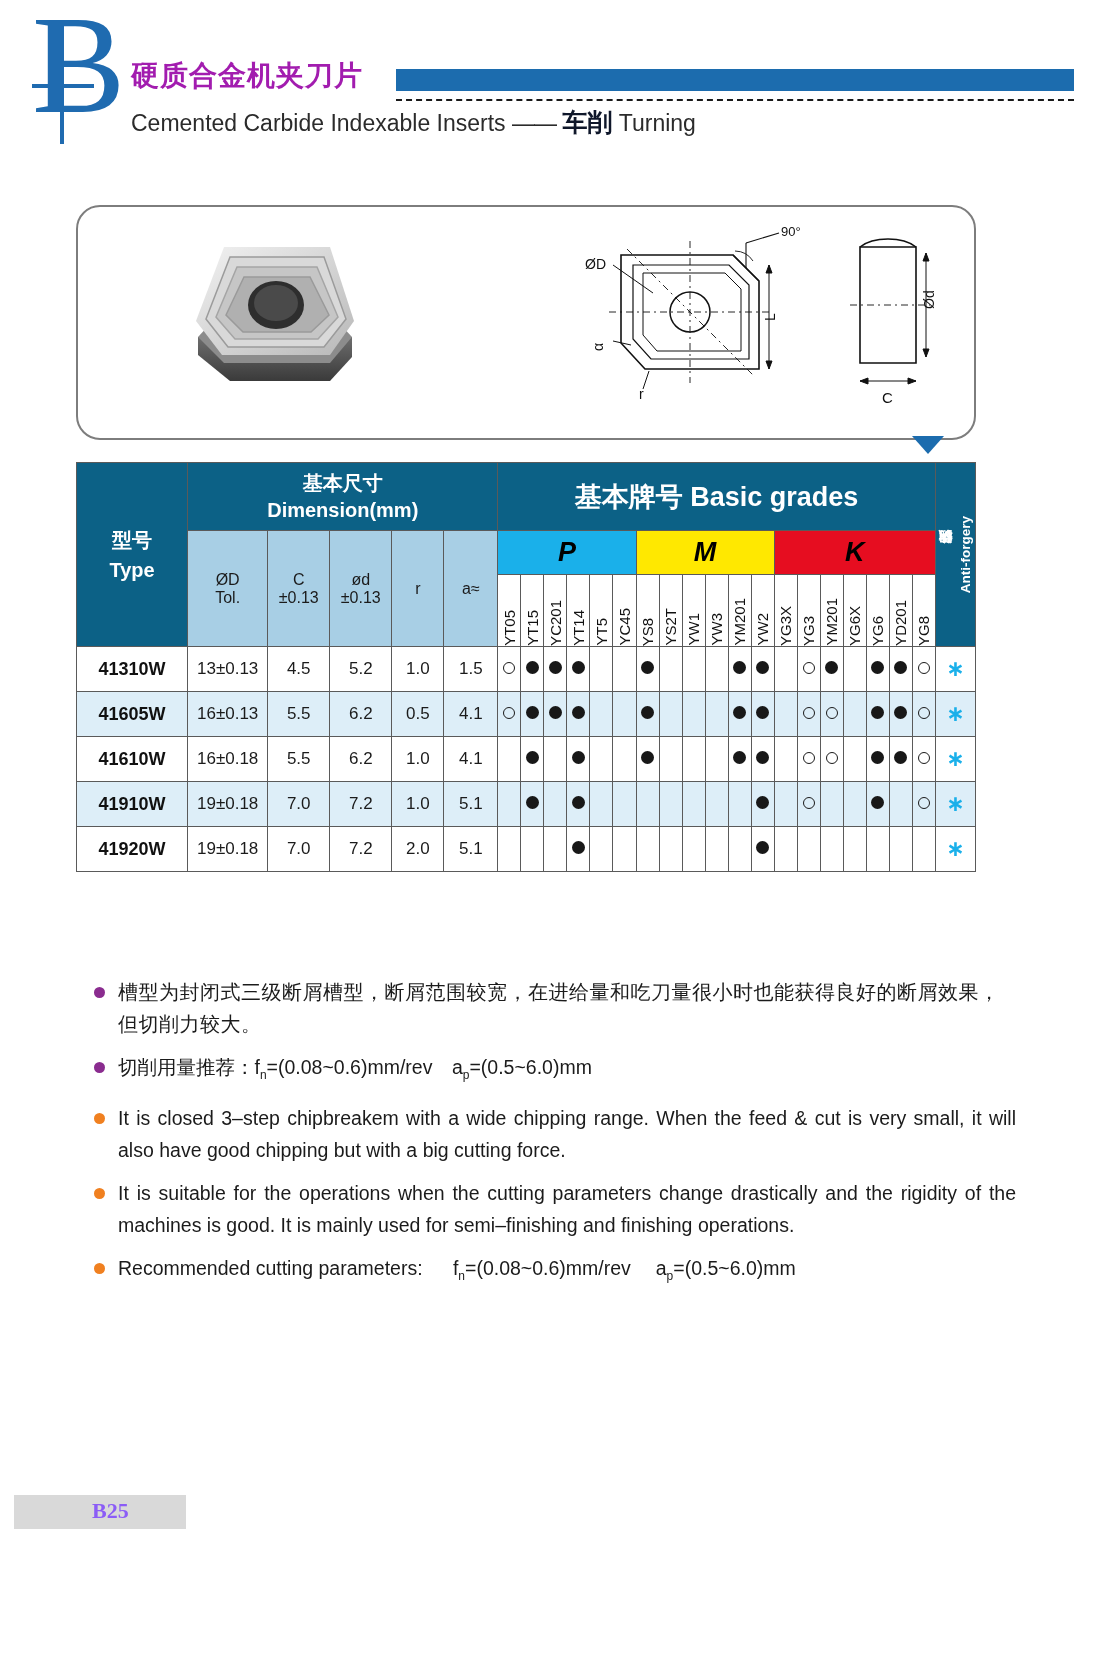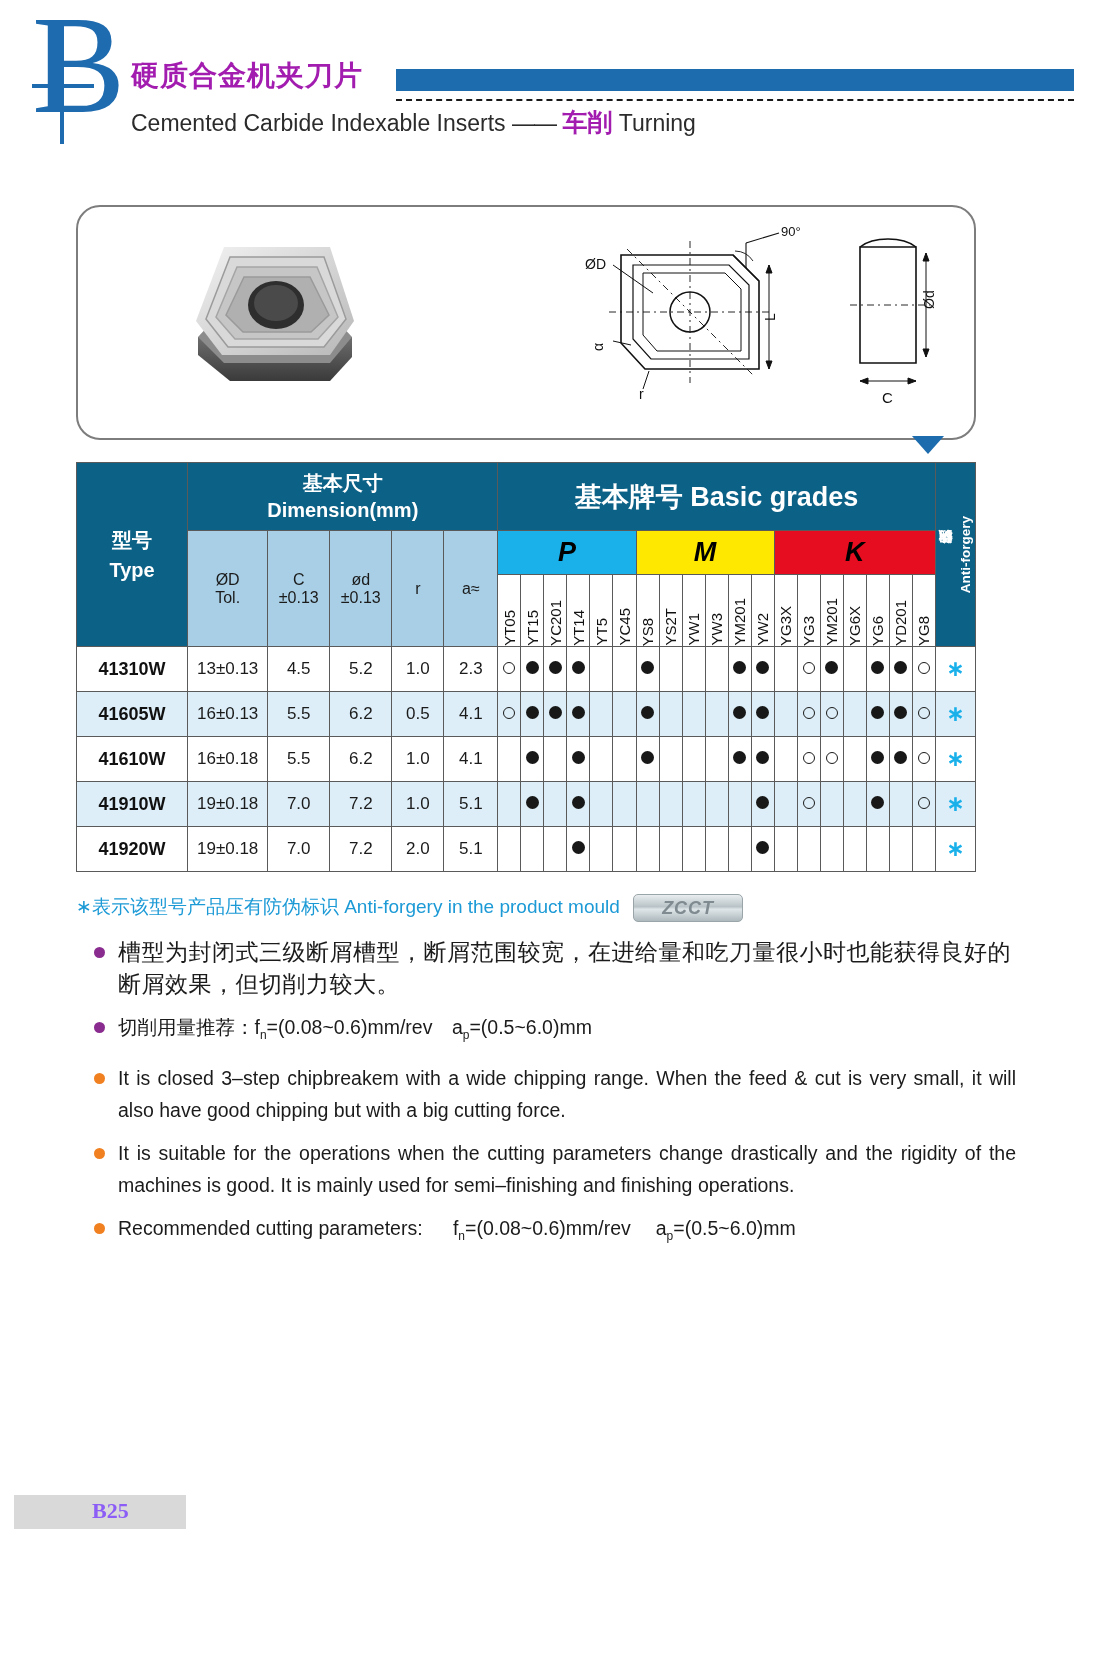--- a/index.html
+++ b/index.html
@@ -43,21 +43,21 @@
   }
   .title-dash {
     position: absolute; left: 396px; top: 99px; width: 678px; height: 0;
     border-top: 2px dashed #1a1a1a;
   }
   .title-en {
     position: absolute; left: 131px; top: 106px;
     font-size: 23px; color: #2b2b2b; white-space: nowrap;
   }
   .title-en .dashline { letter-spacing: -1px; }
-  .title-en .cn-bold { font-weight: bold; font-size: 25px; color: #a21caf; }
+  .title-en .cn-bold { font-weight: bold; font-size: 25px; color: #0f172a; }
 
   
   .figure-panel {
     position: absolute; left: 76px; top: 205px;
     width: 900px; height: 235px;
     border: 2px solid #7d7d7d; border-radius: 24px;
     background: #fff;
   }
   .fig-arrow {
     position: absolute; left: 912px; top: 436px;
@@ -122,21 +122,21 @@
   
   .bullets { position: absolute; left: 86px; top: 936px; width: 930px; }
   .bullet { position: relative; padding-left: 32px; margin-bottom: 11px; }
   .bullet .dot {
     position: absolute; left: 8px; top: 11px;
     width: 11px; height: 11px; border-radius: 50%;
   }
   .dot-purple { background: #8a2c8f; }
   .dot-orange { background: #f08020; }
   .bullet .txt { font-size: 19.5px; line-height: 32px; color: #1b1b1b; }
-  .bullet.cn .txt { font-size: 23px; letter-spacing: 0.5px; }
+  .bullet.cn .txt { font-size: 20px; letter-spacing: 0.5px; margin-top: 40px; }
   .bullet.en .txt { font-size: 19.5px; text-align: justify; }
   sub { font-size: 12px; }
 
   
   .footer-bar {
     position: absolute; left: 14px; top: 1495px; width: 172px; height: 34px;
     background: #d9d9d9;
   }
   .footer-num {
     position: absolute; left: 92px; top: 1498px;
@@ -347,21 +347,21 @@
           </td>
         </tr>
     </thead>
     <tbody id="tbody">
         <tr class="rowA">
           <td class="type-cell data-row-cell">41310W</td>
           <td class="num-cell data-row-cell">13±0.13</td>
           <td class="num-cell data-row-cell">4.5</td>
           <td class="num-cell data-row-cell">5.2</td>
           <td class="num-cell data-row-cell">1.0</td>
-          <td class="num-cell data-row-cell">2.3</td>
+          <td class="num-cell data-row-cell">1.5</td>
           <td class="mark-cell data-row-cell"><span class="dot-open"></span></td>
           <td class="mark-cell data-row-cell"><span class="dot-full"></span></td>
           <td class="mark-cell data-row-cell"><span class="dot-full"></span></td>
           <td class="mark-cell data-row-cell"><span class="dot-full"></span></td>
           <td class="mark-cell data-row-cell"></td>
           <td class="mark-cell data-row-cell"></td>
           <td class="mark-cell data-row-cell"><span class="dot-full"></span></td>
           <td class="mark-cell data-row-cell"></td>
           <td class="mark-cell data-row-cell"></td>
           <td class="mark-cell data-row-cell"></td>
@@ -484,24 +484,20 @@
           <td class="mark-cell data-row-cell"></td>
           <td class="mark-cell data-row-cell"></td>
           <td class="mark-cell data-row-cell"></td>
           <td class="mark-cell data-row-cell"></td>
           <td class="mark-cell data-row-cell"></td>
           <td class="star data-row-cell">∗</td>
         </tr>
       </tbody>
   </table>
 
-  <div class="note">
-    <span>∗表示该型号产品压有防伪标识 Anti-forgery in the product mould</span>
-    <span class="zcct-badge">ZCCT</span>
-  </div>
 
   <div class="bullets" id="bullets">
       <div class="bullet cn">
         <span class="dot dot-purple"></span>
         <div class="txt">槽型为封闭式三级断屑槽型，断屑范围较宽，在进给量和吃刀量很小时也能获得良好的断屑效果，但切削力较大。</div>
       </div>
       <div class="bullet en">
         <span class="dot dot-purple"></span>
         <div class="txt">切削用量推荐：f<sub>n</sub>=(0.08~0.6)mm/rev　a<sub>p</sub>=(0.5~6.0)mm</div>
       </div>

